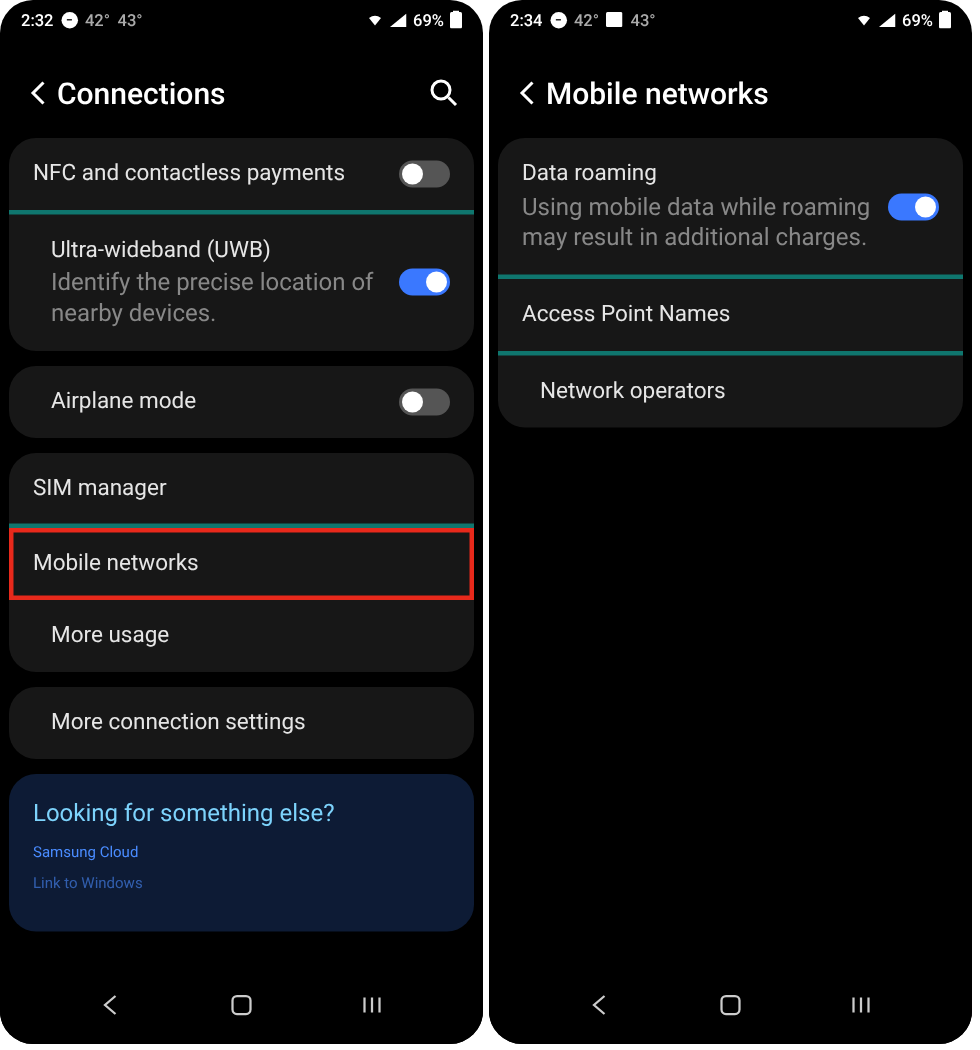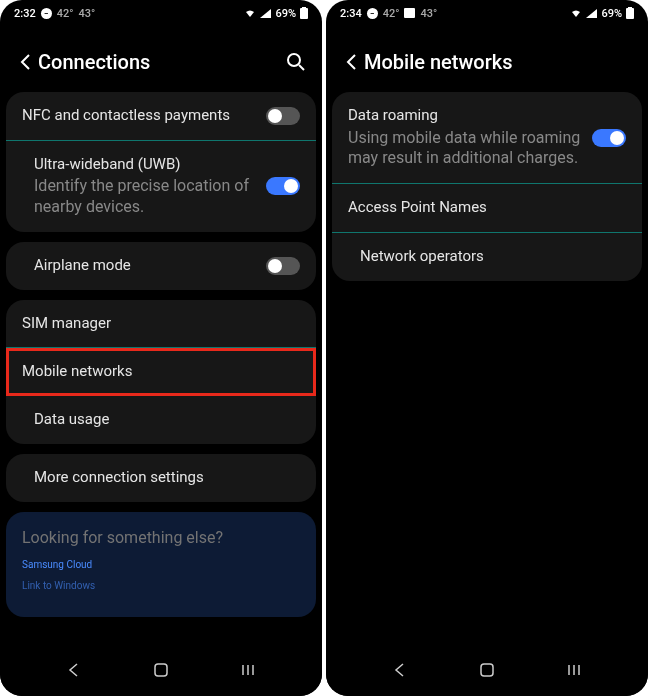--- a/index.html
+++ b/index.html
@@ -81,21 +81,21 @@
     .card {
       background: #171717;
       border-radius: 18px;
       overflow: hidden;
     }
     .row {
       display: flex;
       align-items: center;
       padding: 14px 16px;
       min-height: 48px;
-      border-bottom: 1px solid #0f766e;
+      border-bottom: 3px solid #0f766e;
     }
     .row:last-child { border-bottom: none; margin-left: 12px; }
     .row-text { flex: 1; }
     .row-title {
       color: #e6e6e6;
       font-size: 15px;
       line-height: 1.3;
     }
     .row-sub {
       color: #888;
@@ -125,21 +125,21 @@
     .highlighted {
       border: 3px solid #e8291b;
       padding: 11px 13px;
     }
     .promo-card {
       background: #0d1b35;
       border-radius: 18px;
       padding: 16px;
     }
     .promo-title {
-      color: #737373;
+      color: #7dd3fc;
       font-size: 16px;
       margin-bottom: 12px;
     }
     .promo-link {
       color: #4a8cff;
       font-size: 10px;
       margin-bottom: 10px;
     }
     .nav-bar {
       display: flex;
@@ -237,21 +237,21 @@
             <div class="row-title">SIM manager</div>
           </div>
       </div>
       <div class="row highlighted">
         <div class="row-text">
             <div class="row-title">Mobile networks</div>
           </div>
       </div>
       <div class="row">
         <div class="row-text">
-            <div class="row-title">Data usage</div>
+            <div class="row-title">More usage</div>
           </div>
       </div>
     </div>
 
     <div class="card">
       <div class="row">
         <div class="row-text">
             <div class="row-title">More connection settings</div>
           </div>
       </div>

